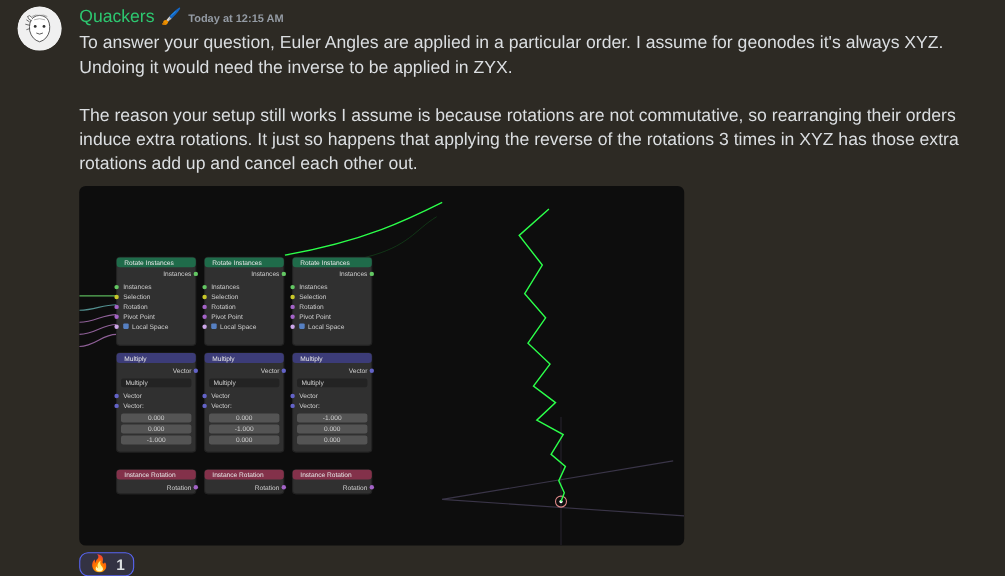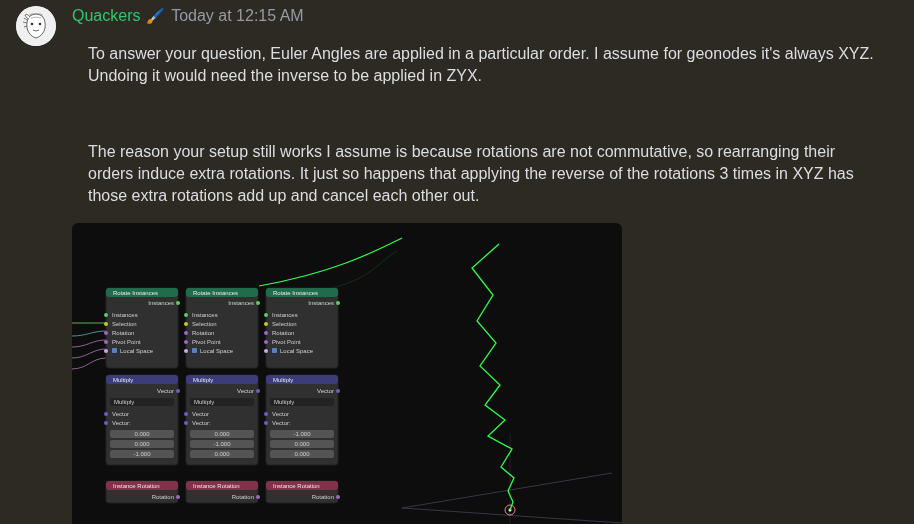--- a/index.html
+++ b/index.html
@@ -3,23 +3,23 @@
 <meta charset="utf-8">
 <style>
   html,body{margin:0;padding:0;background:#2d2a24;font-family:"gg sans","Helvetica Neue",Arial,sans-serif;font-size:16px;color:#dbdee1;width:914px;height:524px;overflow:hidden}
   .msg{display:flex;padding:6px 16px 0 16px}
   .avatar{width:40px;height:40px;border-radius:50%;background:#e8e8e8;flex:0 0 40px;margin-right:16px;overflow:hidden;position:relative}
   .avatar svg{width:100%;height:100%}
   .content{flex:1;min-width:0}
   .hdr{display:flex;align-items:baseline;gap:6px;line-height:1.3}
   .username{color:#2dc770;font-weight:500;font-size:16px;cursor:pointer}
   .badge{font-size:15px}
-  .timestamp{color:#949ba4;font-size:16px;font-weight:400}
+  .timestamp{color:#949ba4;font-size:10px;font-weight:700}
   .body{color:#dbdee1;font-size:16px;line-height:22px;margin-top:2px}
-  .body p{margin:16px}
+  .body p{margin:0}
   .body .gap{height:22px}
   .attachment{margin-top:8px;width:550px;height:327px;background:#0d0d0d;border-radius:6px;position:relative;overflow:hidden;cursor:pointer}
   .node-canvas{position:absolute;left:0;top:0;width:100%;height:100%}
   .reactions{margin-top:6px;display:flex;gap:4px}
   .reaction{display:flex;align-items:center;gap:6px;background:rgba(88,101,242,0.15);border:1px solid #5865f2;border-radius:8px;padding:2px 8px;cursor:pointer;font-size:14px;color:#dbdee1;font-weight:600}
   .reaction .emoji{font-size:15px;line-height:1}
 </style>
 </head>
 <body>
 

